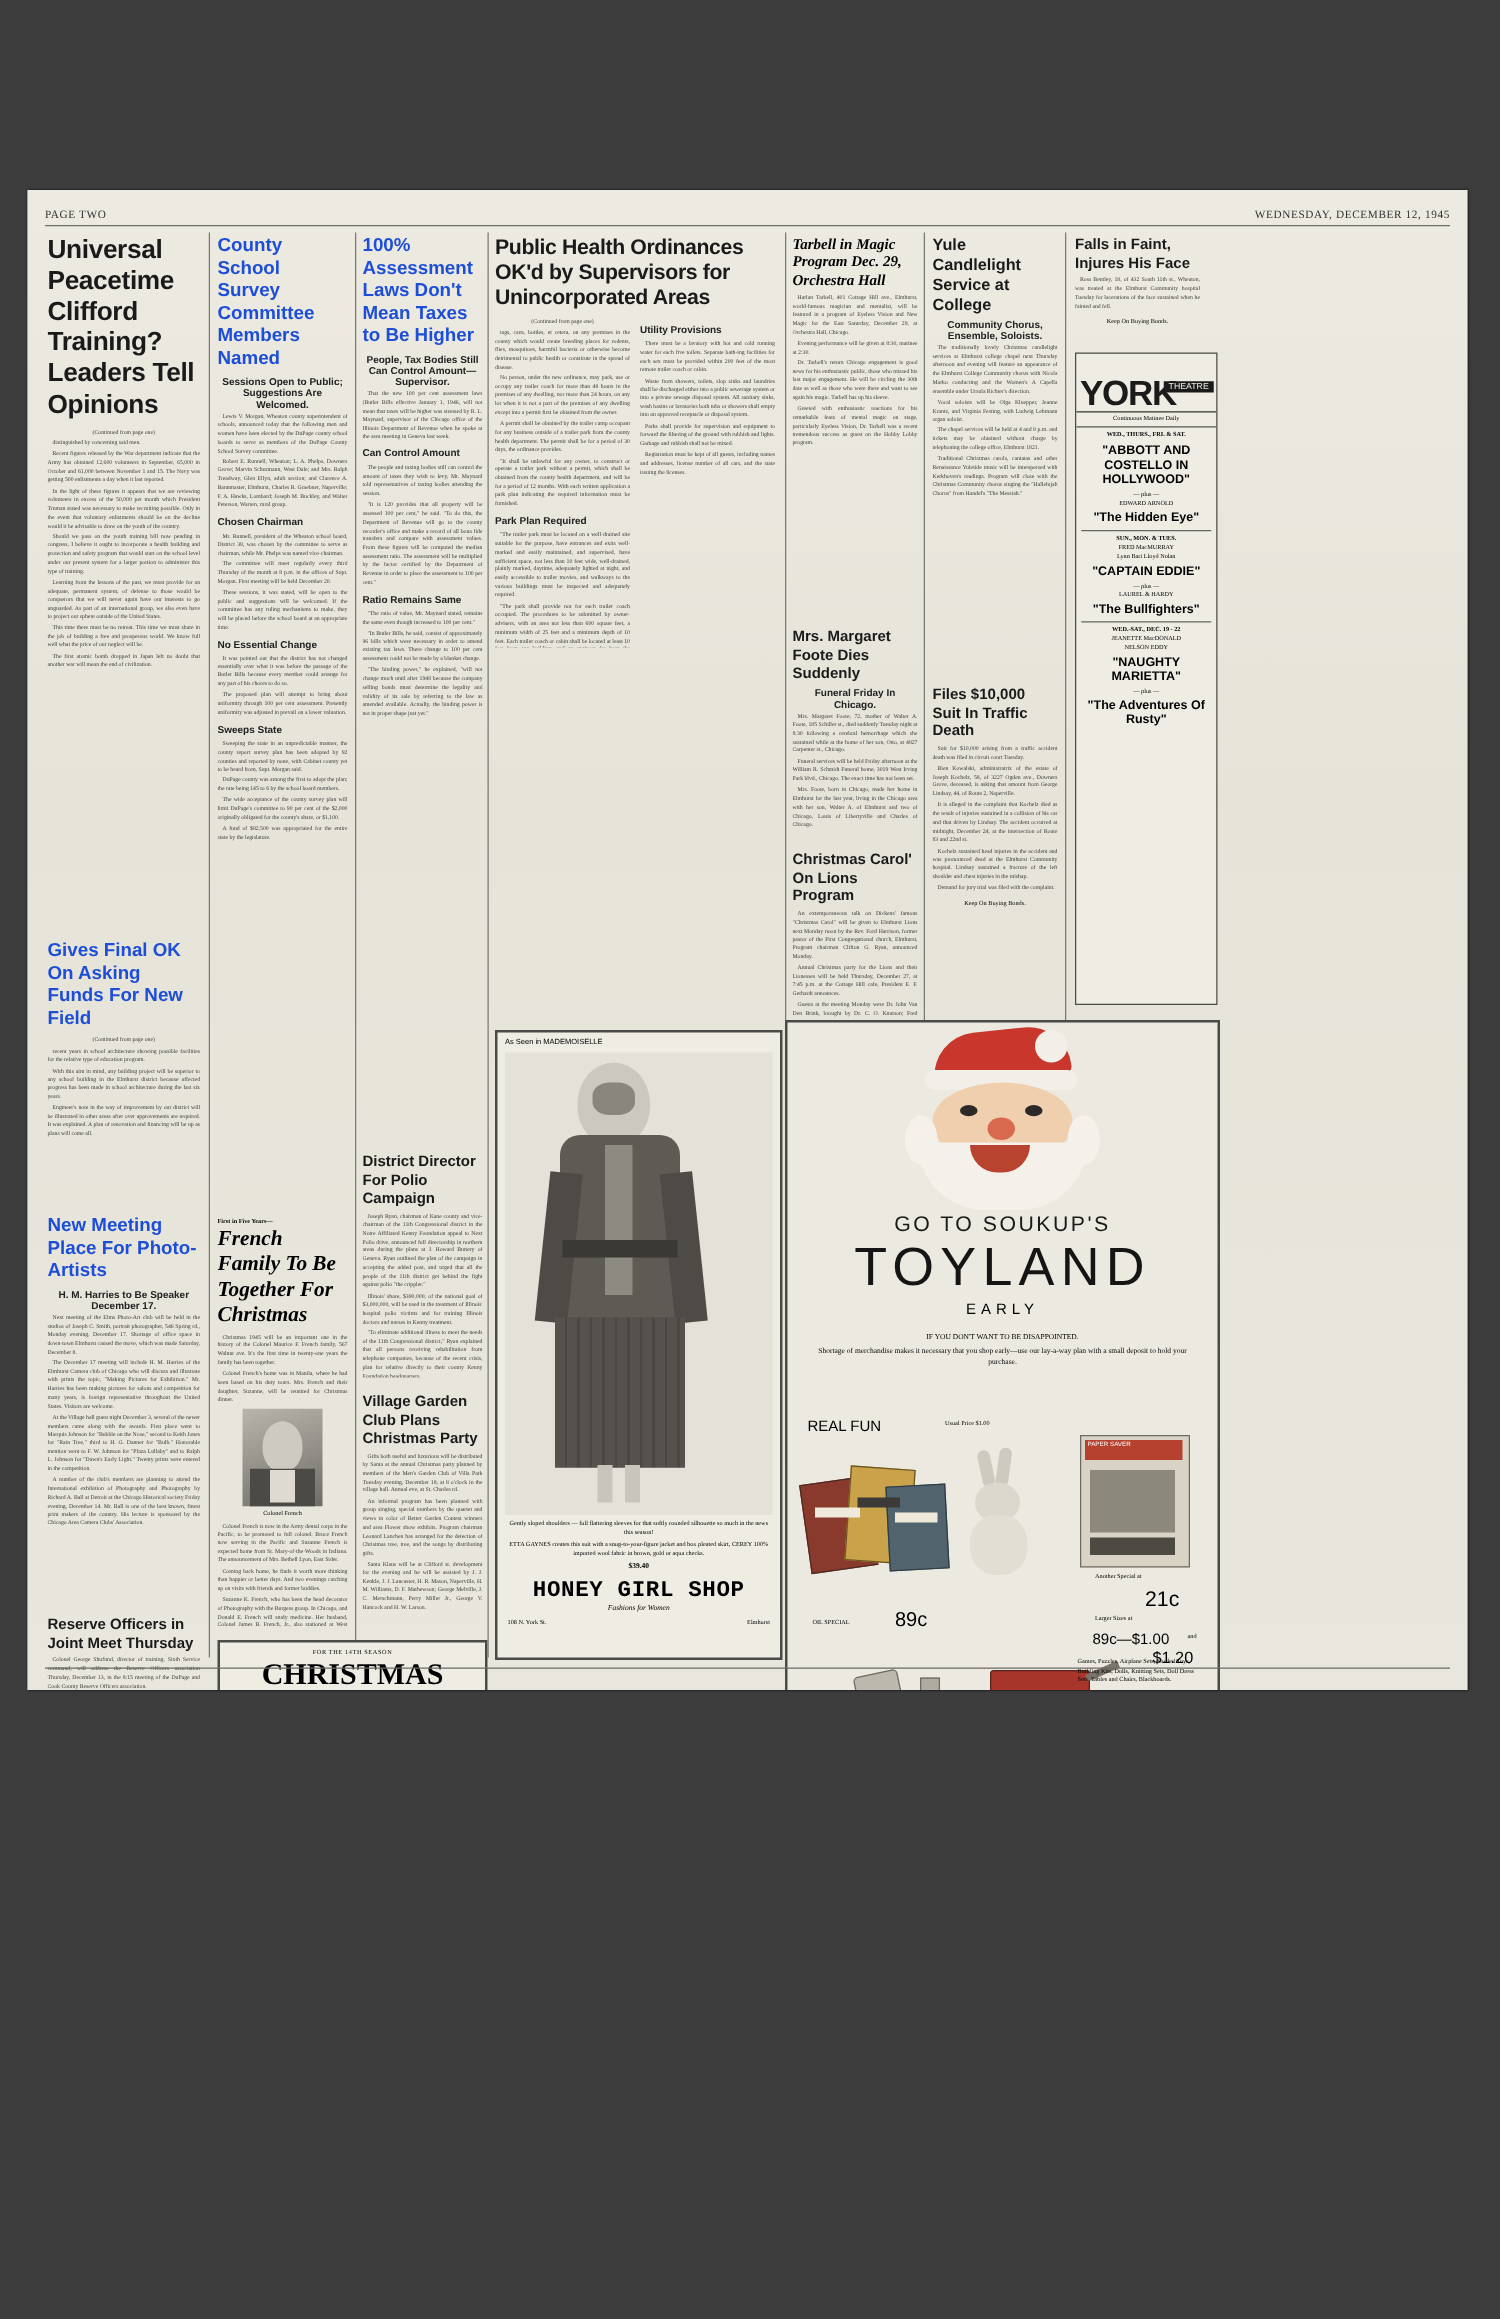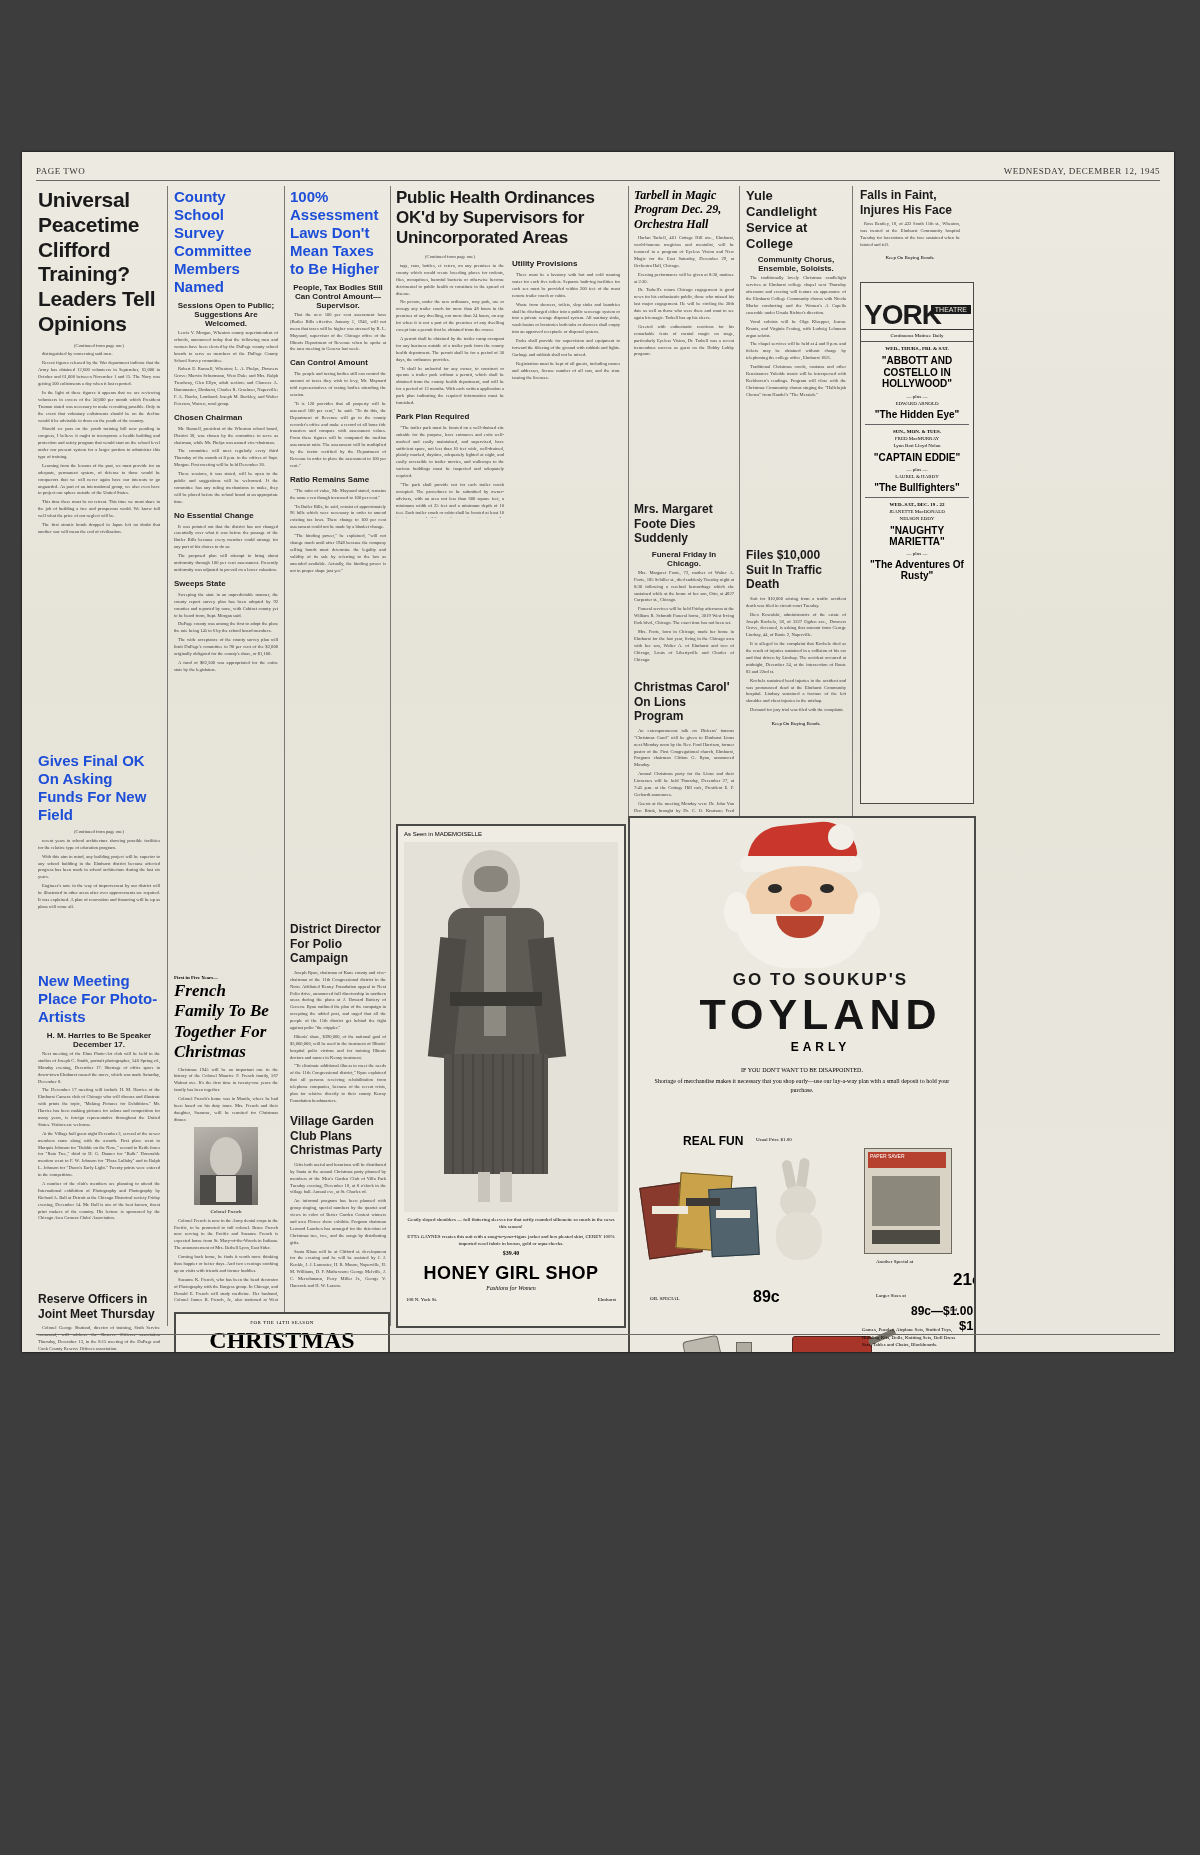--- a/index.html
+++ b/index.html
@@ -25,21 +25,21 @@
   .body{font-size:4.6px;line-height:1.5;text-align:justify;color:#3a3a38;
       font-family:"Liberation Serif",serif;}
   .body p{margin:0 0 2px 0;text-indent:4px;}
   .ctr{text-align:center;}
   .ad{border:1px solid #4a4a46;background:#efece3;position:absolute;overflow:hidden;}
   .adctr{text-align:center;}
   .tiny{font-size:5px;line-height:1.4;}
   .small{font-size:6px;line-height:1.35;}
   .york{font-family:"Liberation Sans",sans-serif;font-weight:700;margin-top:16px;}
   .santa{position:absolute;}
-  .toy{font-family:"Liberation Sans",sans-serif;font-weight:700;padding-left:37px;}
+  .toy{font-family:"Liberation Sans",sans-serif;font-weight:400;}
   .photo{background:linear-gradient(160deg,#b9b5ad,#8d8a83 60%,#6f6c66);}
 </style>
 </head>
 <body>
 
 <div class="page">
   <div class="paper"></div>
 
   <div class="hdr">
     <span>PAGE TWO</span>
@@ -311,21 +311,21 @@
       <div style="position:absolute;left:40px;top:212px;width:104px;height:120px;background:#55524d;"></div>
       <div style="position:absolute;left:40px;top:212px;width:104px;height:120px;
                   background:repeating-linear-gradient(90deg,#55524d 0 8px,#4a4742 8px 10px);"></div>
       <div style="position:absolute;left:74px;top:330px;width:12px;height:30px;background:#c9c5bc;"></div>
       <div style="position:absolute;left:96px;top:330px;width:12px;height:30px;background:#c9c5bc;"></div>
     </div>
     <div class="tiny" style="padding:0 8px;text-align:center;">Gently sloped shoulders — full flattering sleeves for that softly rounded silhouette so much in the news this season!</div>
     <div class="tiny" style="padding:3px 8px 0;text-align:center;">ETTA GAYNES creates this suit with a snug-to-your-figure jacket and box pleated skirt, CEREY 100% imported wool fabric in brown, gold or aqua checks.</div>
     <div class="small" style="text-align:center;font-weight:700;margin-top:2px;">$39.40</div>
     <div style="text-align:center;margin-top:6px;">
-      <div style="font-family:Liberation Sans, sans-serif;font-weight:700;font-size:18px;letter-spacing:.5px;">HONEY GIRL SHOP</div>
+      <div style="font-family:Liberation Mono, monospace;font-weight:700;font-size:18px;letter-spacing:.5px;">HONEY GIRL SHOP</div>
       <div class="small" style="font-style:italic;">Fashions for Women</div>
     </div>
     <div style="display:flex;justify-content:space-between;padding:4px 8px 0;" class="tiny">
       <span>108 N. York St.</span>
       <span>Elmhurst</span>
     </div>
   </div>
 
   <div class="ad" style="left:152px;top:1160px;width:212px;height:136px;border-width:2px;">
     <div class="adctr" style="padding:5px 6px;">

